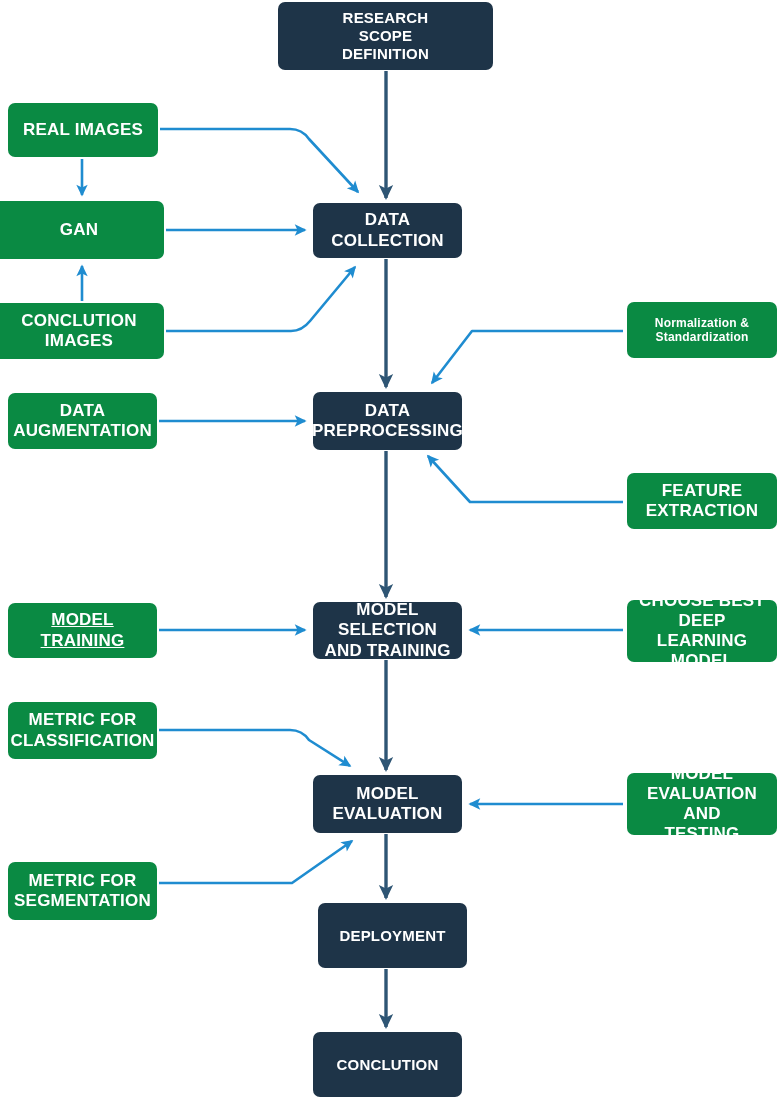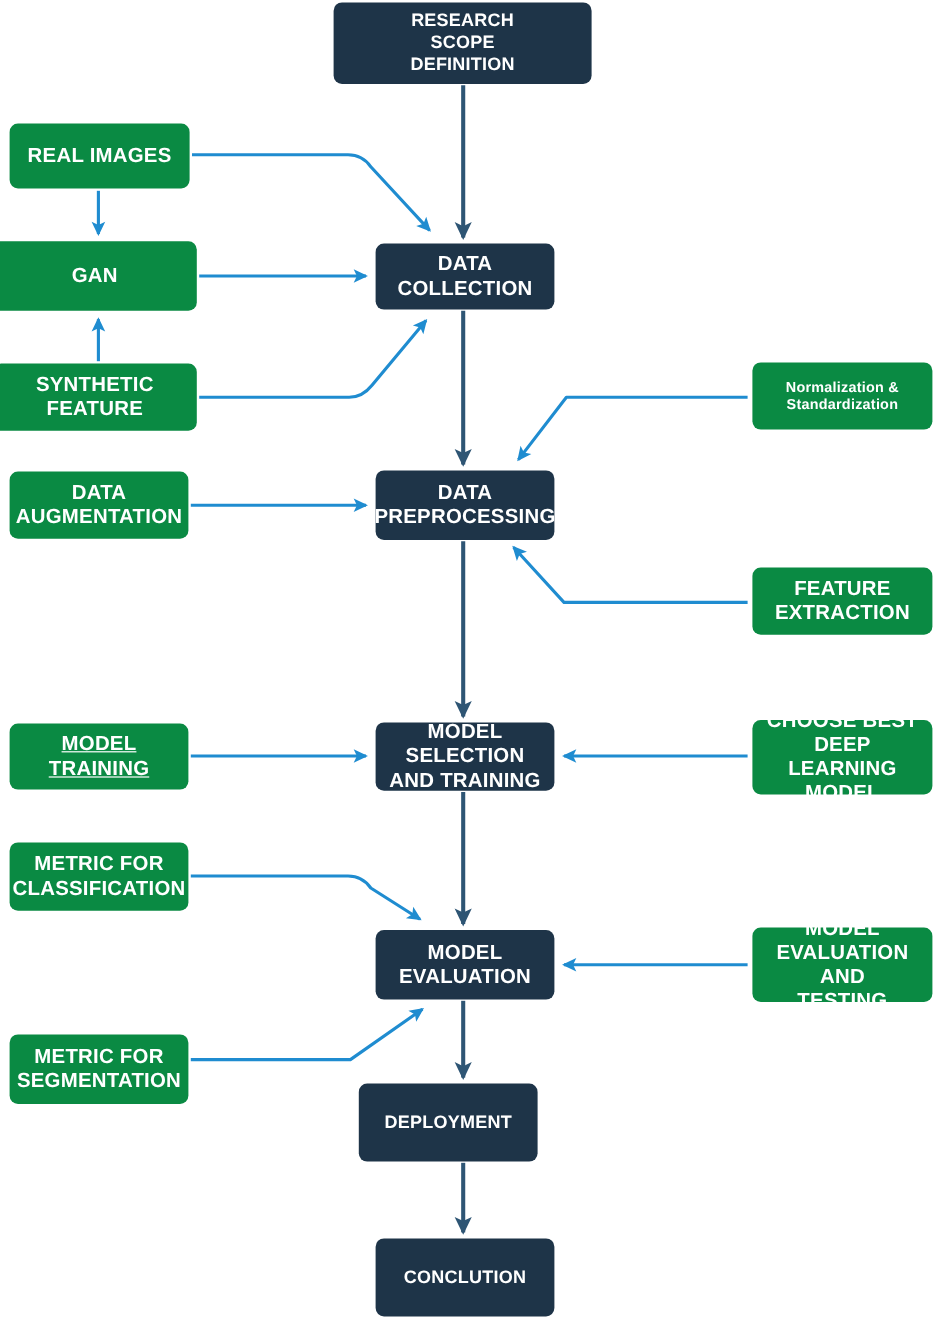--- a/index.html
+++ b/index.html
@@ -90,21 +90,21 @@
 SCOPE
 DEFINITION</span>
       </div>
       <div class="node green" style="left: 8px; top: 103px; width: 150px; height: 54px;">
         <span class="label fs-13">REAL IMAGES</span>
       </div>
       <div class="node green" style="left: -6px; top: 201px; width: 170px; height: 58px;">
         <span class="label fs-13">GAN</span>
       </div>
       <div class="node green" style="left: -6px; top: 303px; width: 170px; height: 56px;">
-        <span class="label fs-13">SYNTHETIC FEATURE</span>
+        <span class="label fs-13">CONCLUTION IMAGES</span>
       </div>
       <div class="node dark" style="left: 313px; top: 203px; width: 149px; height: 55px; justify-content: center;">
         <span class="label fs-13">DATA COLLECTION</span>
       </div>
       <div class="node green" style="left: 627px; top: 302px; width: 150px; height: 56px;">
         <span class="label fs-12">Normalization &amp;
 Standardization</span>
       </div>
       <div class="node green" style="left: 8px; top: 393px; width: 149px; height: 56px;">
         <span class="label fs-13">DATA
@@ -140,20 +140,20 @@
       </div>
       <div class="node green" style="left: 627px; top: 773px; width: 150px; height: 62px;">
         <span class="label fs-13">MODEL
 EVALUATION AND
 TESTING</span>
       </div>
       <div class="node green" style="left: 8px; top: 862px; width: 149px; height: 58px;">
         <span class="label fs-13">METRIC FOR
 SEGMENTATION</span>
       </div>
-      <div class="node dark" style="left: 299px; top: 903px; width: 149px; height: 65px;">
+      <div class="node dark" style="left: 318px; top: 903px; width: 149px; height: 65px;">
         <span class="label fs-15">DEPLOYMENT</span>
       </div>
       <div class="node dark" style="left: 313px; top: 1032px; width: 149px; height: 65px; align-items: center;">
         <span class="label fs-15">CONCLUTION</span>
       </div>
     </div>
 </div>
 
 </body></html>

